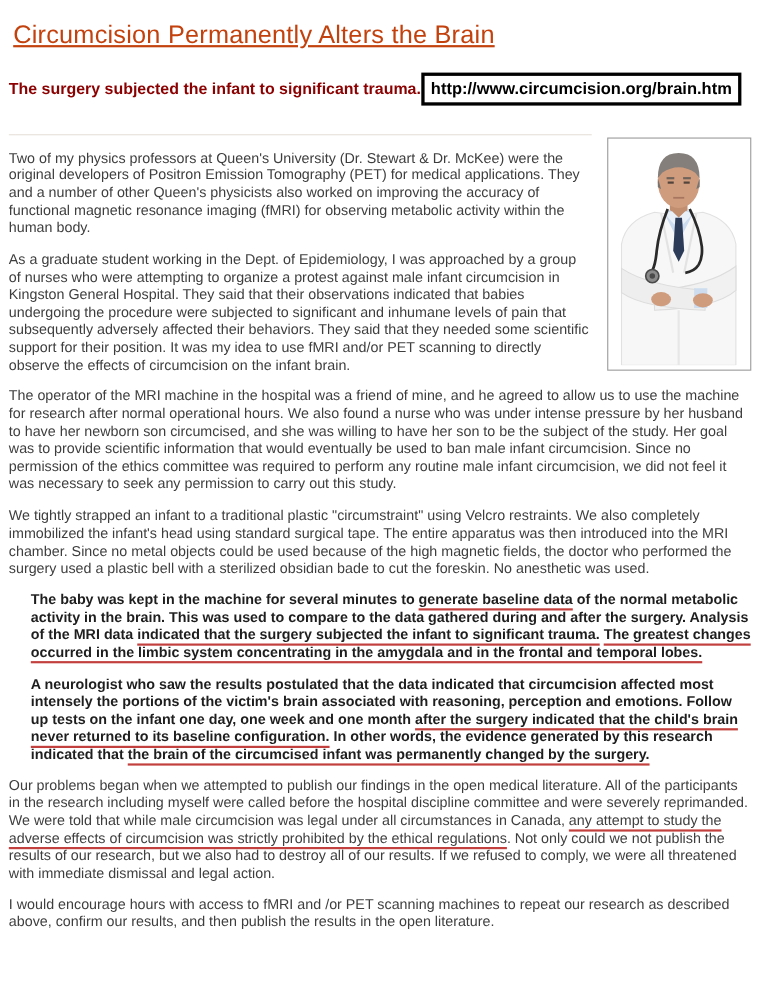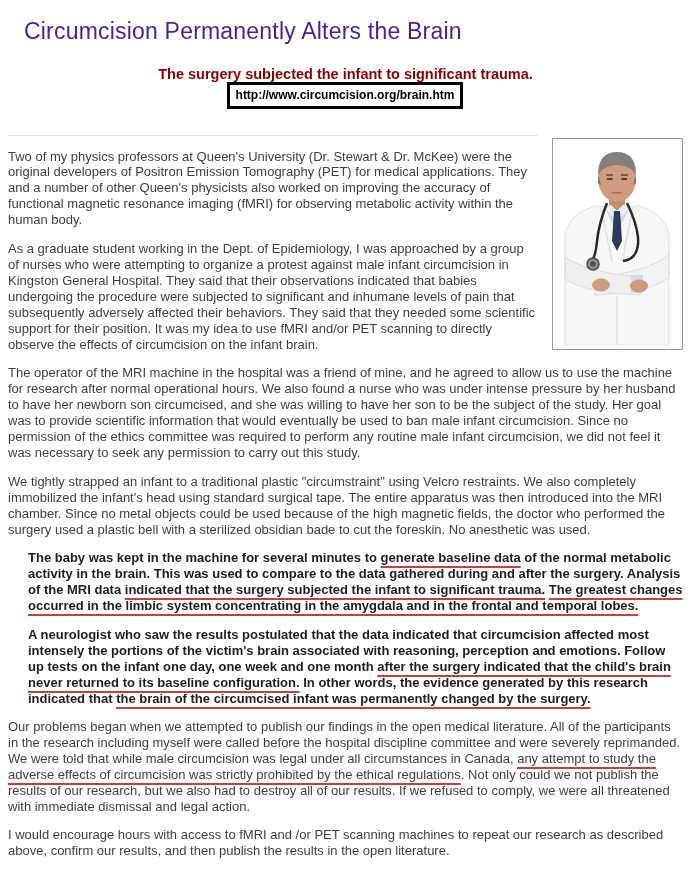--- a/index.html
+++ b/index.html
@@ -17,40 +17,40 @@
     color:var(--body-text);
   }
   .page{
     width:691px;
     min-height:893px;
     padding:8px 8px 6px 8px;
   }
   .title{
     font-size:23px;
     font-weight:400;
-    color:#4c1d95;
-    margin:10px 0 21px 16px;
+    color:#c2410c;
+    margin:10px 0 21px 4px;
     letter-spacing:0.2px;
+    text-decoration:underline;
   }
   .sub-row{
     display:flex;
     justify-content:flex-start;
     align-items:center;
-    flex-direction:column;
   }
   .subtitle{
     color:var(--subtitle-red);
     font-weight:bold;
     font-size:14.5px;
   }
   .url-box{
     border:3px solid var(--url-box-border);
     padding:3px 6px 4px 6px;
     font-weight:bold;
-    font-size:12px;
+    font-size:15px;
     color:#000;
     margin-right:1px;
     white-space:nowrap;
     background:#fff;
   }
   .content{
     font-size:13px;
     line-height:1.23;
   }
   .photo-frame{

